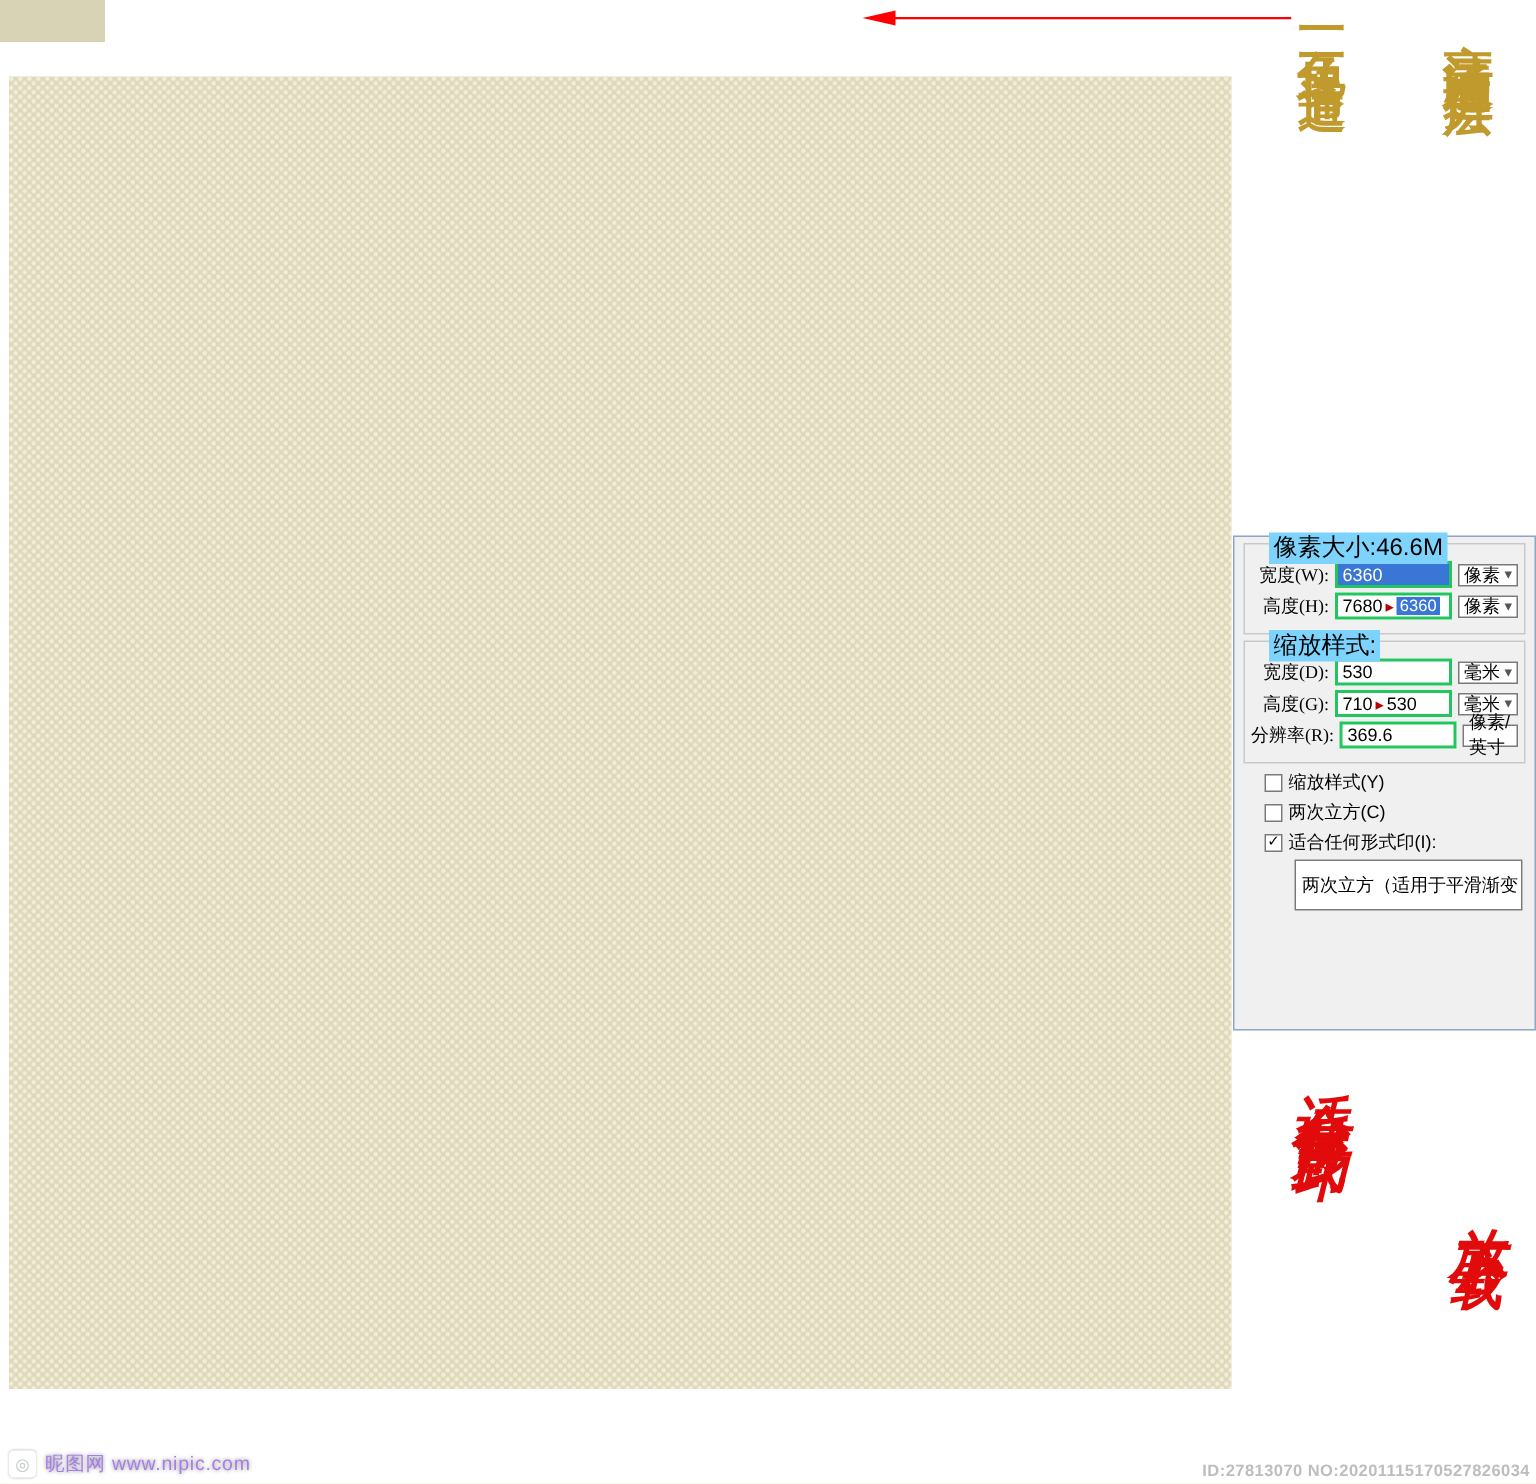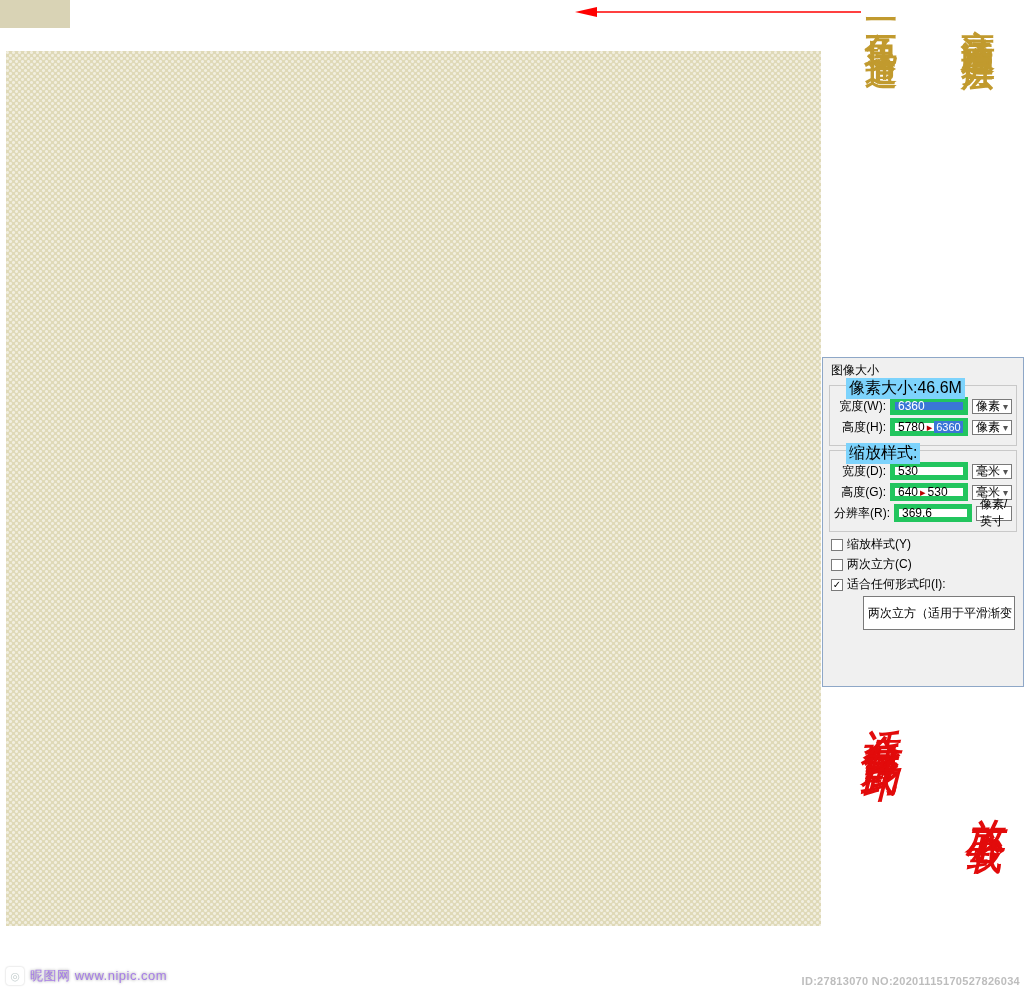--- a/index.html
+++ b/index.html
@@ -25,28 +25,28 @@
   .red2  { left: 960px; top: 790px; font-size: 36px; color: #e20b0b; font-family: "STXingkai","STKaiti","KaiTi",cursive; font-style: italic; }
 
   .dialog {
     position: absolute; left: 822px; top: 357px; width: 202px; height: 330px;
     background: #f0f0f0; border: 1px solid #8ea7c7; font-size: 12px; color: #000;
   }
   .dialog-title { padding: 4px 8px 2px 8px; font-size: 12px; }
   .grp { margin: 4px 6px; border: 1px solid #c9c9c9; padding: 8px 4px 6px 4px; position: relative; }
   .grp-legend { position: absolute; top: -8px; left: 6px; background: #7dd3fc; padding: 0 3px; font-size: 16px; margin-left: 10px; }
   .row { display: flex; align-items: center; margin: 3px 0; gap: 4px; }
-  .lbl { min-width: 52px; text-align: right; font-size: 12px; }
-  .inp { width: 78px; height: 18px; border: 5px solid #22c55e; background: #fff; font-size: 12px; padding: 0 3px; display: flex; align-items: center; }
+  .lbl { min-width: 52px; text-align: right; font-size: 12px; font-family: Liberation Serif, serif; }
+  .inp { width: 78px; height: 18px; border: 2px solid #22c55e; background: #fff; font-size: 12px; padding: 0 3px; display: flex; align-items: center; }
   .inp.sel { background: #3a76d6; color: #fff; }
   .inp .arr { margin: 0 2px; color: #b00; font-size: 11px; }
   .inp .tag { background: #3a76d6; color: #fff; padding: 0 2px; font-size: 11px; }
   .unit { flex: 1; height: 15px; border: 1px solid #7a7a7a; background: #fff; font-size: 12px; padding: 0 3px; display: flex; align-items: center; justify-content: space-between; }
   .unit .chev { font-size: 10px; color: #555; }
-  .chk-row { display: flex; align-items: center; gap: 4px; margin: 3px 8px; font-size: 12px; }
+  .chk-row { display: flex; align-items: center; gap: 4px; margin: 3px 20px; font-size: 12px; }
   .chk { width: 12px; height: 12px; border: 1px solid #7a7a7a; background: #fff; display: inline-flex; align-items: center; justify-content: center; font-size: 10px; line-height: 1; }
   .chk.on::after { content: "✓"; color: #000; font-size: 10px; }
   .resample { margin: 2px 8px 4px 40px; height: 20px; border: 1px solid #7a7a7a; background: #fff; font-size: 12px; padding: 16px 4px; display: flex; align-items: center; overflow: hidden; white-space: nowrap; }
 
   .wm-left { position: absolute; left: 6px; bottom: 4px; display: flex; align-items: center; gap: 6px; opacity: 0.6; }
   .wm-left .logo { width: 18px; height: 18px; background: #fff; border-radius: 3px; box-shadow: 0 0 2px rgba(0,0,0,0.4); display: flex; align-items: center; justify-content: center; color: #9aa; font-size: 11px; }
   .wm-left .txt { color: #6d28d9; font-size: 13px; text-shadow: 0 0 3px rgba(0,0,0,0.8); letter-spacing: 0.5px; }
   .wm-right { position: absolute; right: 4px; bottom: 2px; color: #888; font-size: 11px; opacity: 0.55; letter-spacing: 0.3px; font-family: Arial, sans-serif; font-weight: bold;}
 </style>
 </head>
@@ -63,38 +63,37 @@
   </div>
 
   <div class="canvas"></div>
 
   <div class="vert gold1">一色块一通道</div>
   <div class="vert gold2">高清通道分层</div>
   <div class="vert red1">适合任何形式印</div>
   <div class="vert red2">放心下载</div>
 
   <div class="dialog">
-    <div class="dialog-title">图像大小</div>
 
     <div class="grp">
       <div class="grp-legend">像素大小:46.6M</div>
       <div class="row">
         <div class="lbl">宽度(W):</div>
         <div class="inp sel">
             <span>6360</span>
           </div>
         <div class="unit">
             <span>像素</span>
             <span class="chev">▾</span>
           </div>
       </div>
       <div class="row">
         <div class="lbl">高度(H):</div>
         <div class="inp">
-          <span>5780</span>
+          <span>7680</span>
           <span class="arr">▸</span>
           <span class="tag">6360</span>
         </div>
         <div class="unit">
             <span>像素</span>
             <span class="chev">▾</span>
           </div>
       </div>
     </div>
 
@@ -106,21 +105,21 @@
             <span>530</span>
           </div>
         <div class="unit">
             <span>毫米</span>
             <span class="chev">▾</span>
           </div>
       </div>
       <div class="row">
         <div class="lbl">高度(G):</div>
         <div class="inp">
-          <span>640</span>
+          <span>710</span>
           <span class="arr">▸</span>
           <span>530</span>
         </div>
         <div class="unit">
             <span>毫米</span>
             <span class="chev">▾</span>
           </div>
       </div>
       <div class="row">
         <div class="lbl">分辨率(R):</div>

